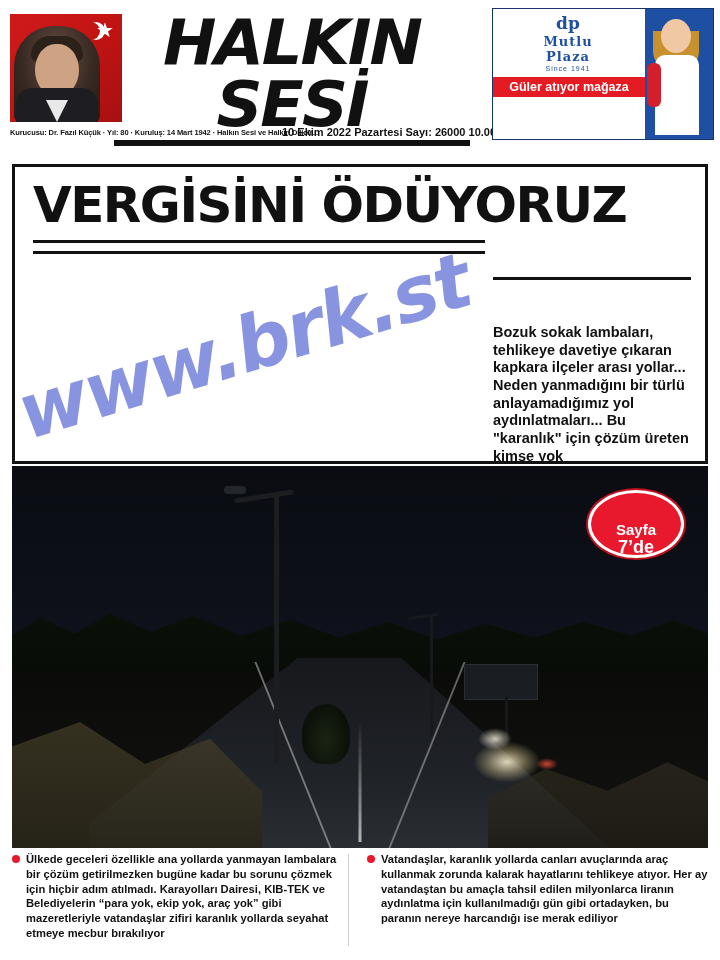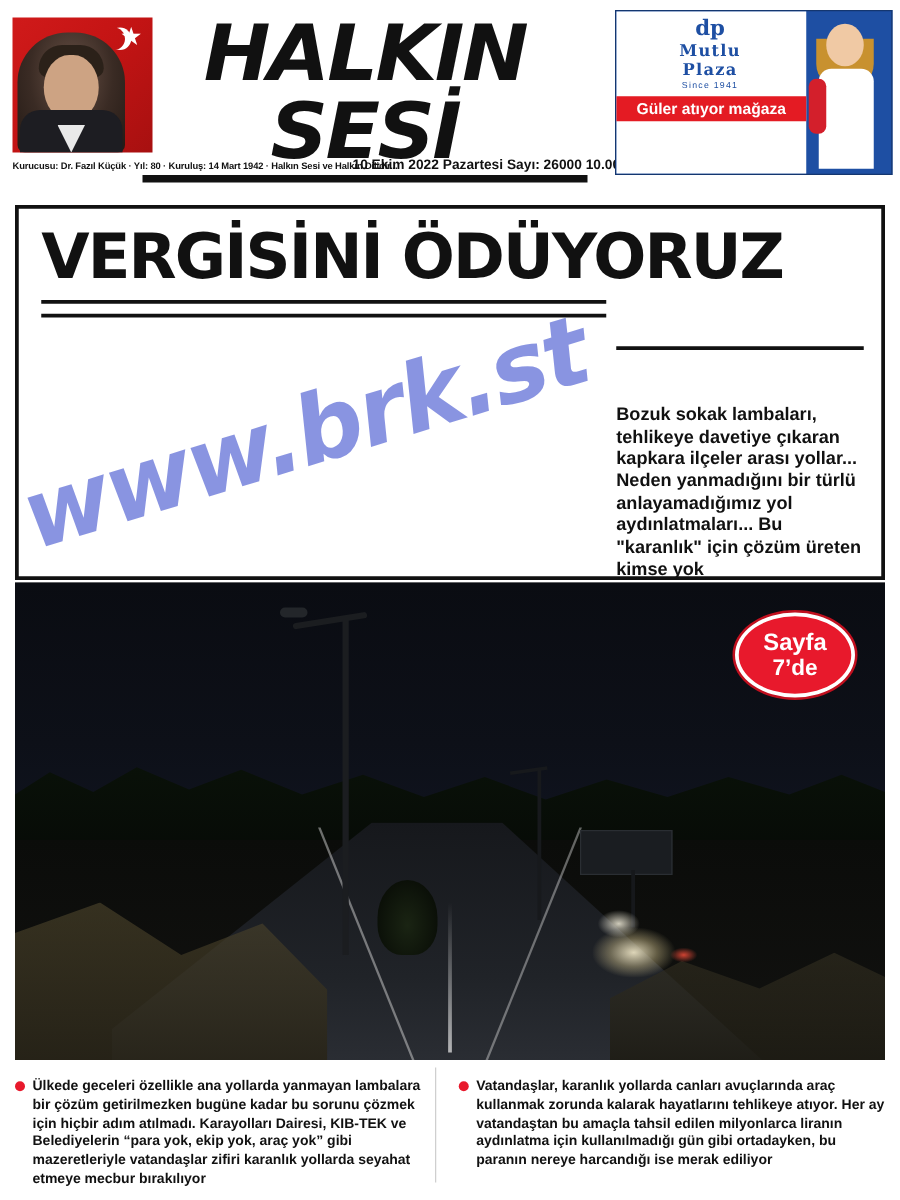--- a/index.html
+++ b/index.html
@@ -445,32 +445,31 @@
     border: 3px solid #ffffff;
     border-radius: 50%;
     color: #ffffff;
     text-align: center;
     font-weight: bold;
     line-height: 1.05;
     padding-top: 12px;
     box-sizing: border-box;
     box-shadow: 0 0 0 2px #c0101f;
   }
-  .sayfa-1 { font-size: 19px; }
+  .sayfa-1 { font-size: 15px; margin-top: 17px; }
   .sayfa-2 { font-size: 18px; }
 
   
   .bottom {
     position: absolute;
     left: 12px; top: 852px;
     width: 696px; height: 96px;
     background: #ffffff;
     display: flex;
     gap: 14px;
-    margin-top: 10px;
   }
   .bcol {
     width: 50%;
     position: relative;
     padding-left: 14px;
     box-sizing: border-box;
     font-size: 11.2px;
     line-height: 1.32;
     color: #111111;
     font-weight: bold;

